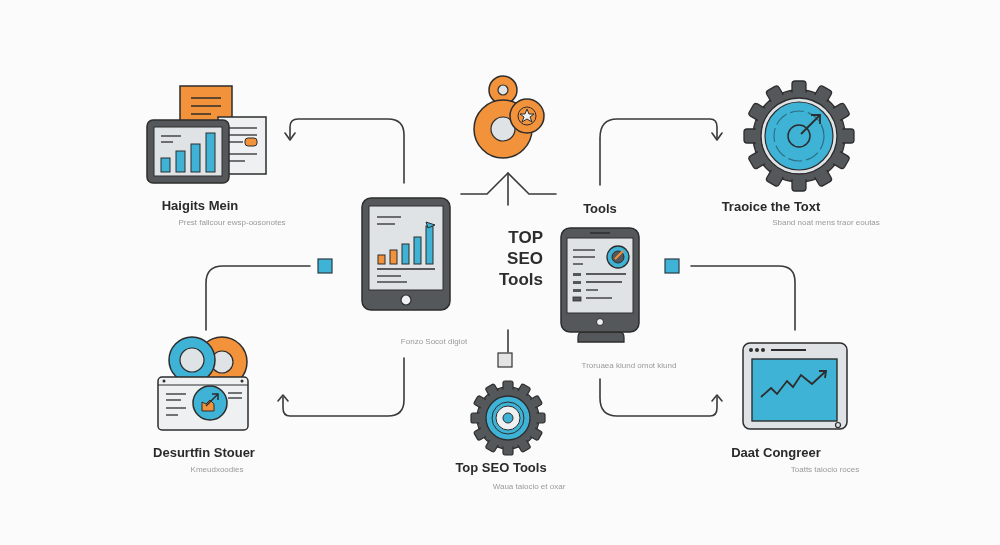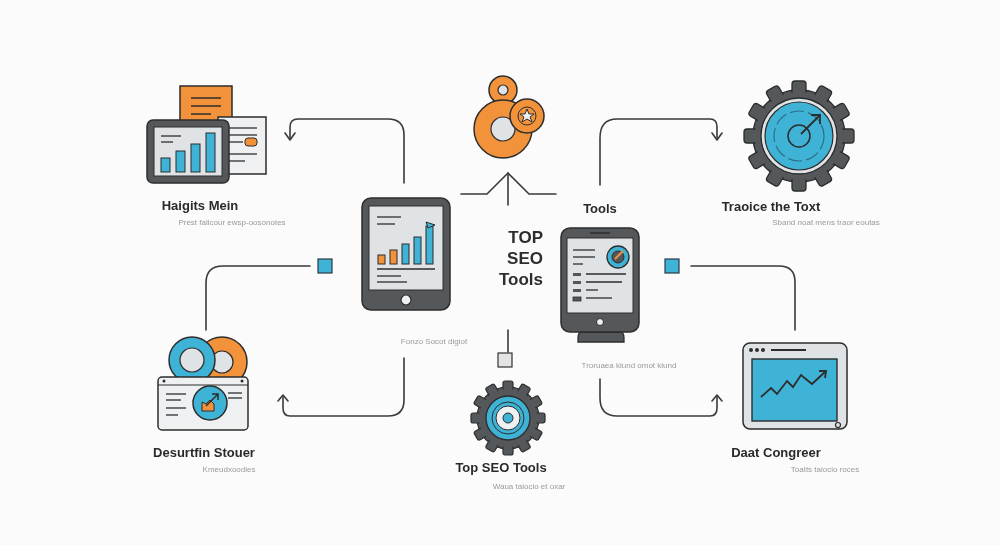--- a/index.html
+++ b/index.html
@@ -186,21 +186,21 @@
     <line x1="10" y1="72" x2="30" y2="72" stroke="#2d2d2d" stroke-width="1.3"></line>
     <line x1="10" y1="79" x2="22" y2="79" stroke="#2d2d2d" stroke-width="1.3"></line>
     <line x1="72" y1="57" x2="86" y2="57" stroke="#2d2d2d" stroke-width="1.3"></line>
     <line x1="72" y1="62" x2="86" y2="62" stroke="#2d2d2d" stroke-width="1.3"></line>
     <circle cx="54" cy="67" r="17" fill="#3fb3d6" stroke="#2d2d2d" stroke-width="1.5"></circle>
     <path d="M46 75 V66 L50 68 L54 64 L58 68 V75 Z" fill="#f2923a" stroke="#2d2d2d" stroke-width="1"></path>
     <line x1="50" y1="70" x2="62" y2="58" stroke="#2d2d2d" stroke-width="1.5"></line>
     <polyline points="56,58 62,58 62,64" fill="none" stroke="#2d2d2d" stroke-width="1.5"></polyline>
   </svg>
   <div class="title" style="left:204px;top:445px">Desurtfin Stouer</div>
-  <div class="sub" style="left:200px;top:465px">Kmeudxoodies</div>
+  <div class="sub" style="left:188px;top:465px">Kmeudxoodies</div>
 
   <svg class="abs" style="left:470px;top:380px" width="76" height="76">
     <g transform="translate(38,38)">
       <g fill="#55585b" stroke="#2d2d2d" stroke-width="1.2">
         <circle r="31"></circle>
         <rect x="-5" y="-37" width="10" height="10" rx="2" transform="rotate(0)"></rect>
         <rect x="-5" y="-37" width="10" height="10" rx="2" transform="rotate(30)"></rect>
         <rect x="-5" y="-37" width="10" height="10" rx="2" transform="rotate(60)"></rect>
         <rect x="-5" y="-37" width="10" height="10" rx="2" transform="rotate(90)"></rect>
         <rect x="-5" y="-37" width="10" height="10" rx="2" transform="rotate(120)"></rect>

